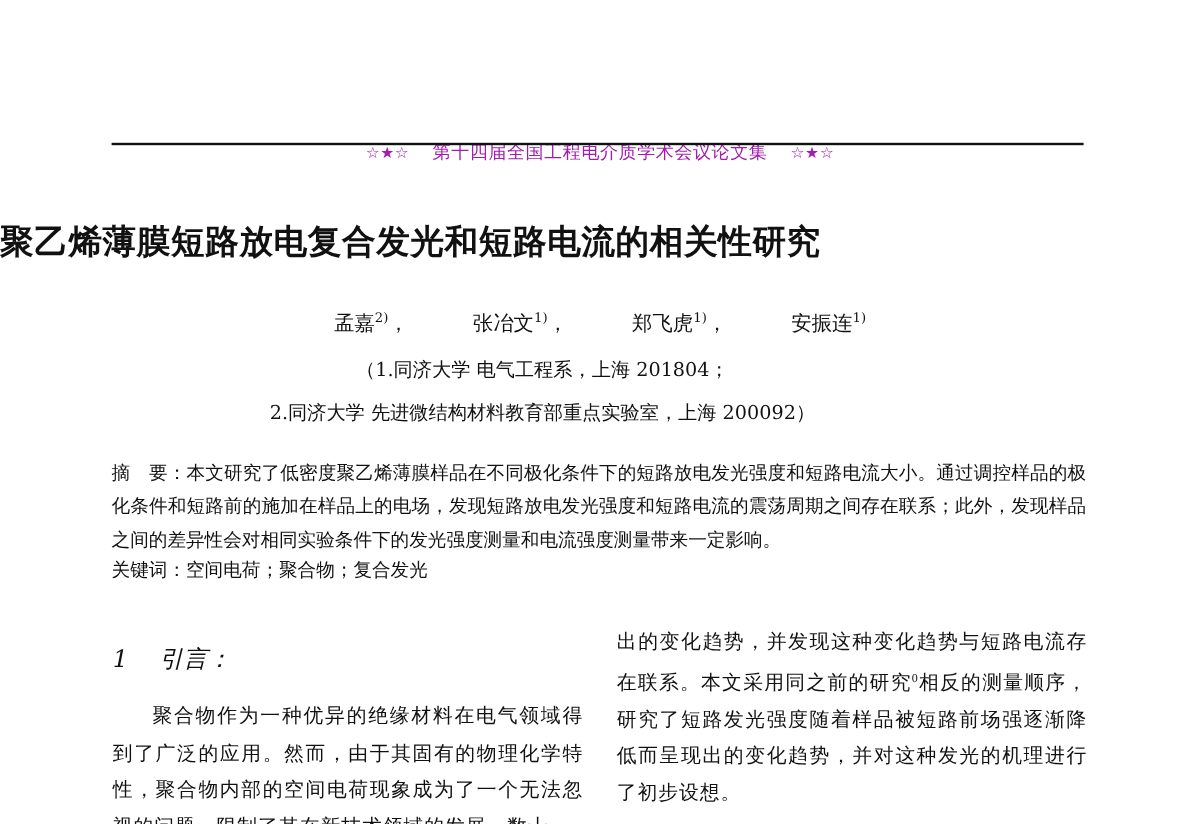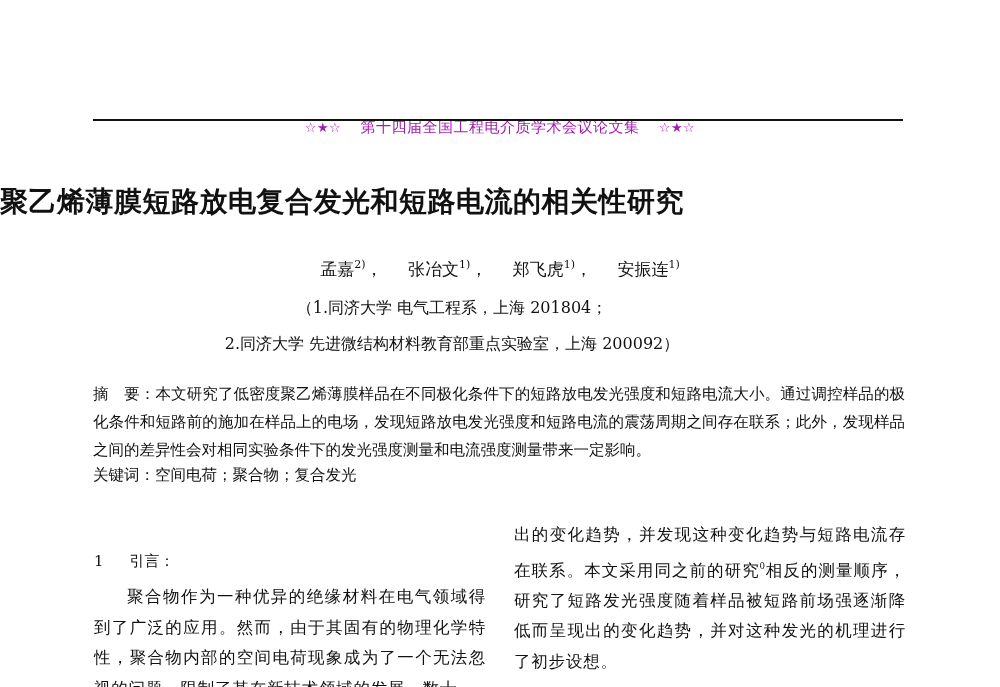--- a/index.html
+++ b/index.html
@@ -17,35 +17,36 @@
   .rule { left: 93px; width: 810px; top: 119px; height: 2px; background: #111; }
   .title {
     left: 0; width: 1000px; top: 183px; 
     font-family: "DejaVu Sans", "Liberation Sans", sans-serif;
     font-weight: bold; font-size: 28px; letter-spacing: 0.5px;
   }
   .authors {
     left: 0; width: 1000px; top: 258px; text-align: center;
     font-size: 17px;
   }
-  .authors .au { margin: 0 10px; }
+  .authors .au { margin: 0 24px; }
   .authors sup { font-size: 11px; }
   .affil { left: 0; width: 904px; text-align: center; font-size: 16px; }
   .affil1 { top: 298px; }
   .affil2 { top: 334px; }
   .abstract {
     left: 93px; width: 812px; top: 380px;
     font-size: 15.5px; line-height: 28px; text-align: justify;
   }
   .abstract .lbl { font-family: "DejaVu Sans", "Liberation Sans", sans-serif; font-weight: normal; }
   .keywords { left: 93px; width: 812px; top: 461px; font-size: 15.5px; line-height: 28px; }
   .keywords .lbl { font-family: "DejaVu Sans", "Liberation Sans", sans-serif; font-weight: normal; }
   .section-heading {
-    left: 94px; top: 552px; font-size: 15px;
+    left: 94px; top: 536px; font-size: 20px;
     font-family: "DejaVu Sans", "Liberation Sans", sans-serif;
+    font-style: italic;
   }
   .section-heading .num { font-family: "DejaVu Serif", "Liberation Serif", serif; margin-right: 26px; }
   .col {
     font-size: 16.5px; line-height: 30.5px; letter-spacing: 0.8px;
     font-family: Liberation Serif, serif;
   }
   .col-left { left: 94px; width: 392px; top: 582px; text-indent: 33px; text-align: justify; }
   .col-right { left: 514px; width: 392px; top: 520px; text-align: justify; }
   .col sup { font-size: 10px; }
 </style>

